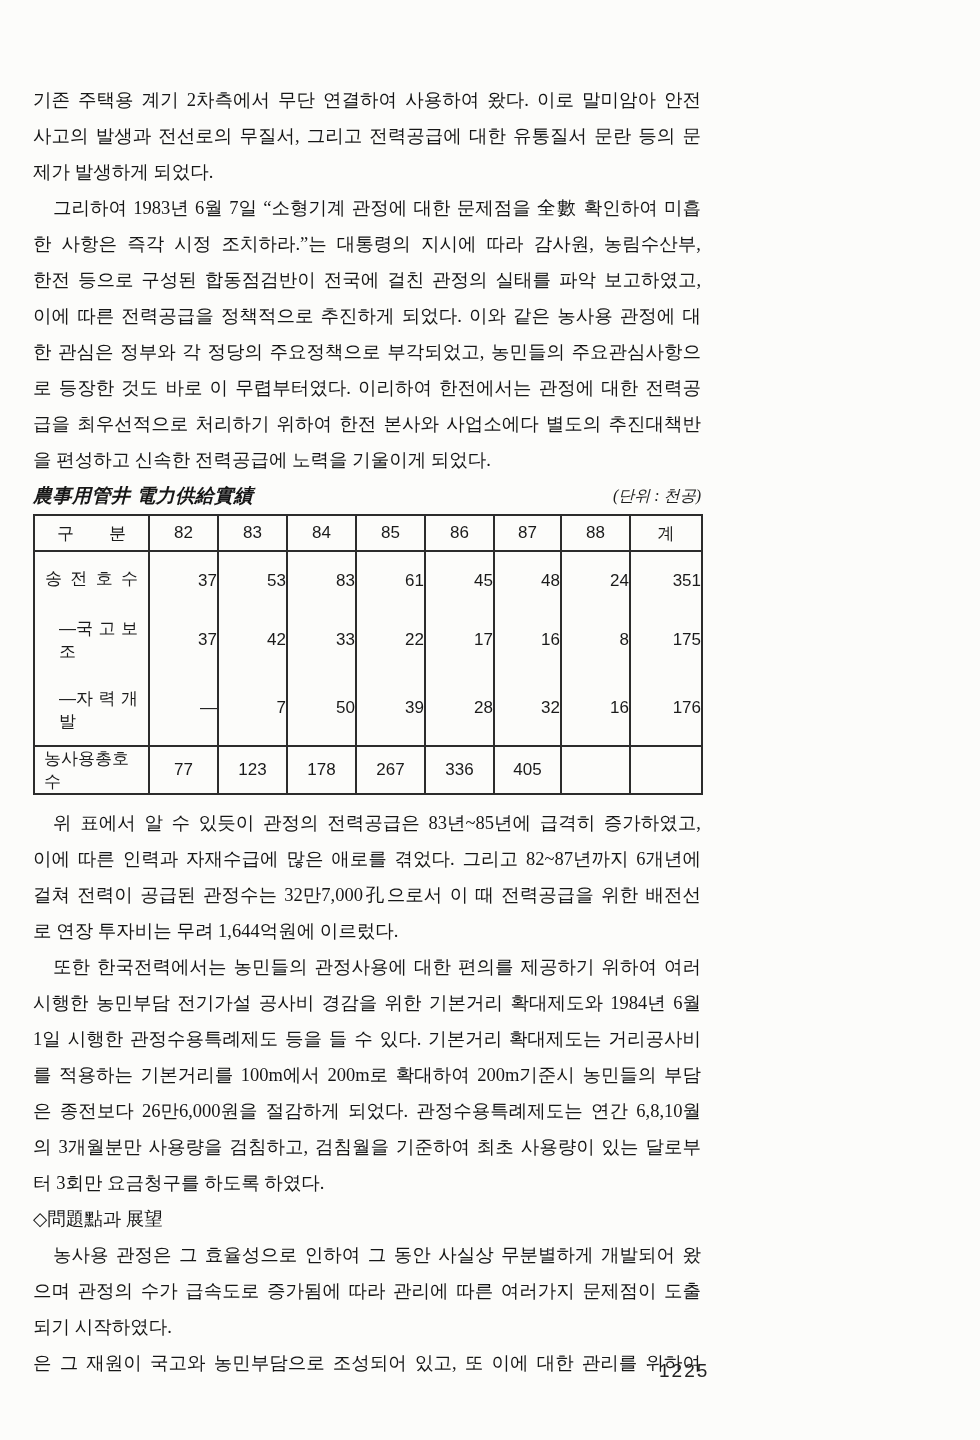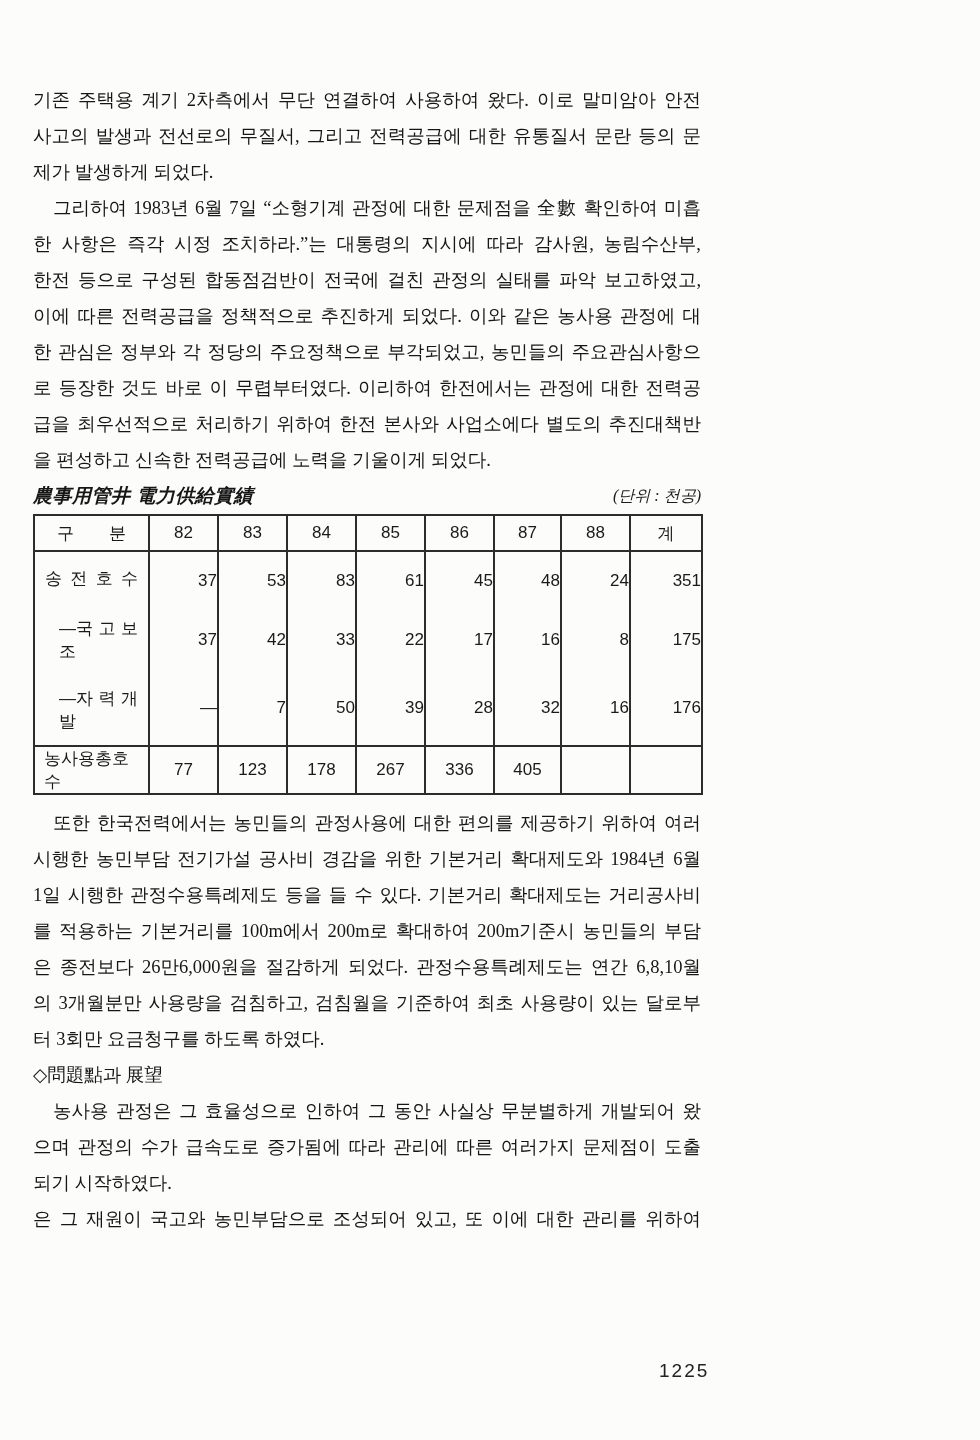--- a/index.html
+++ b/index.html
@@ -193,20 +193,26 @@
           <td>267</td>
           <td>336</td>
           <td>405</td>
           <td></td>
           <td></td>
         </tr>
       </tbody>
     </table>
   </div>
 
+  <div class="para">
+    <div class="ln indent">위 표에서 알 수 있듯이 관정의 전력공급은 83년~85년에 급격히 증가하였고,</div>
+    <div class="ln">이에 따른 인력과 자재수급에 많은 애로를 겪었다. 그리고 82~87년까지 6개년에</div>
+    <div class="ln">걸쳐 전력이 공급된 관정수는 32만7,000孔으로서 이 때 전력공급을 위한 배전선</div>
+    <div class="ln last">로 연장 투자비는 무려 1,644억원에 이르렀다.</div>
+  </div>
 
   <div class="para">
     <div class="ln indent">또한 한국전력에서는 농민들의 관정사용에 대한 편의를 제공하기 위하여 여러</div>
     <div class="ln">시행한 농민부담 전기가설 공사비 경감을 위한 기본거리 확대제도와 1984년 6월</div>
     <div class="ln">1일 시행한 관정수용특례제도 등을 들 수 있다. 기본거리 확대제도는 거리공사비</div>
     <div class="ln">를 적용하는 기본거리를 100m에서 200m로 확대하여 200m기준시 농민들의 부담</div>
     <div class="ln">은 종전보다 26만6,000원을 절감하게 되었다. 관정수용특례제도는 연간 6,8,10월</div>
     <div class="ln">의 3개월분만 사용량을 검침하고, 검침월을 기준하여 최초 사용량이 있는 달로부</div>
     <div class="ln last">터 3회만 요금청구를 하도록 하였다.</div>
   </div>

